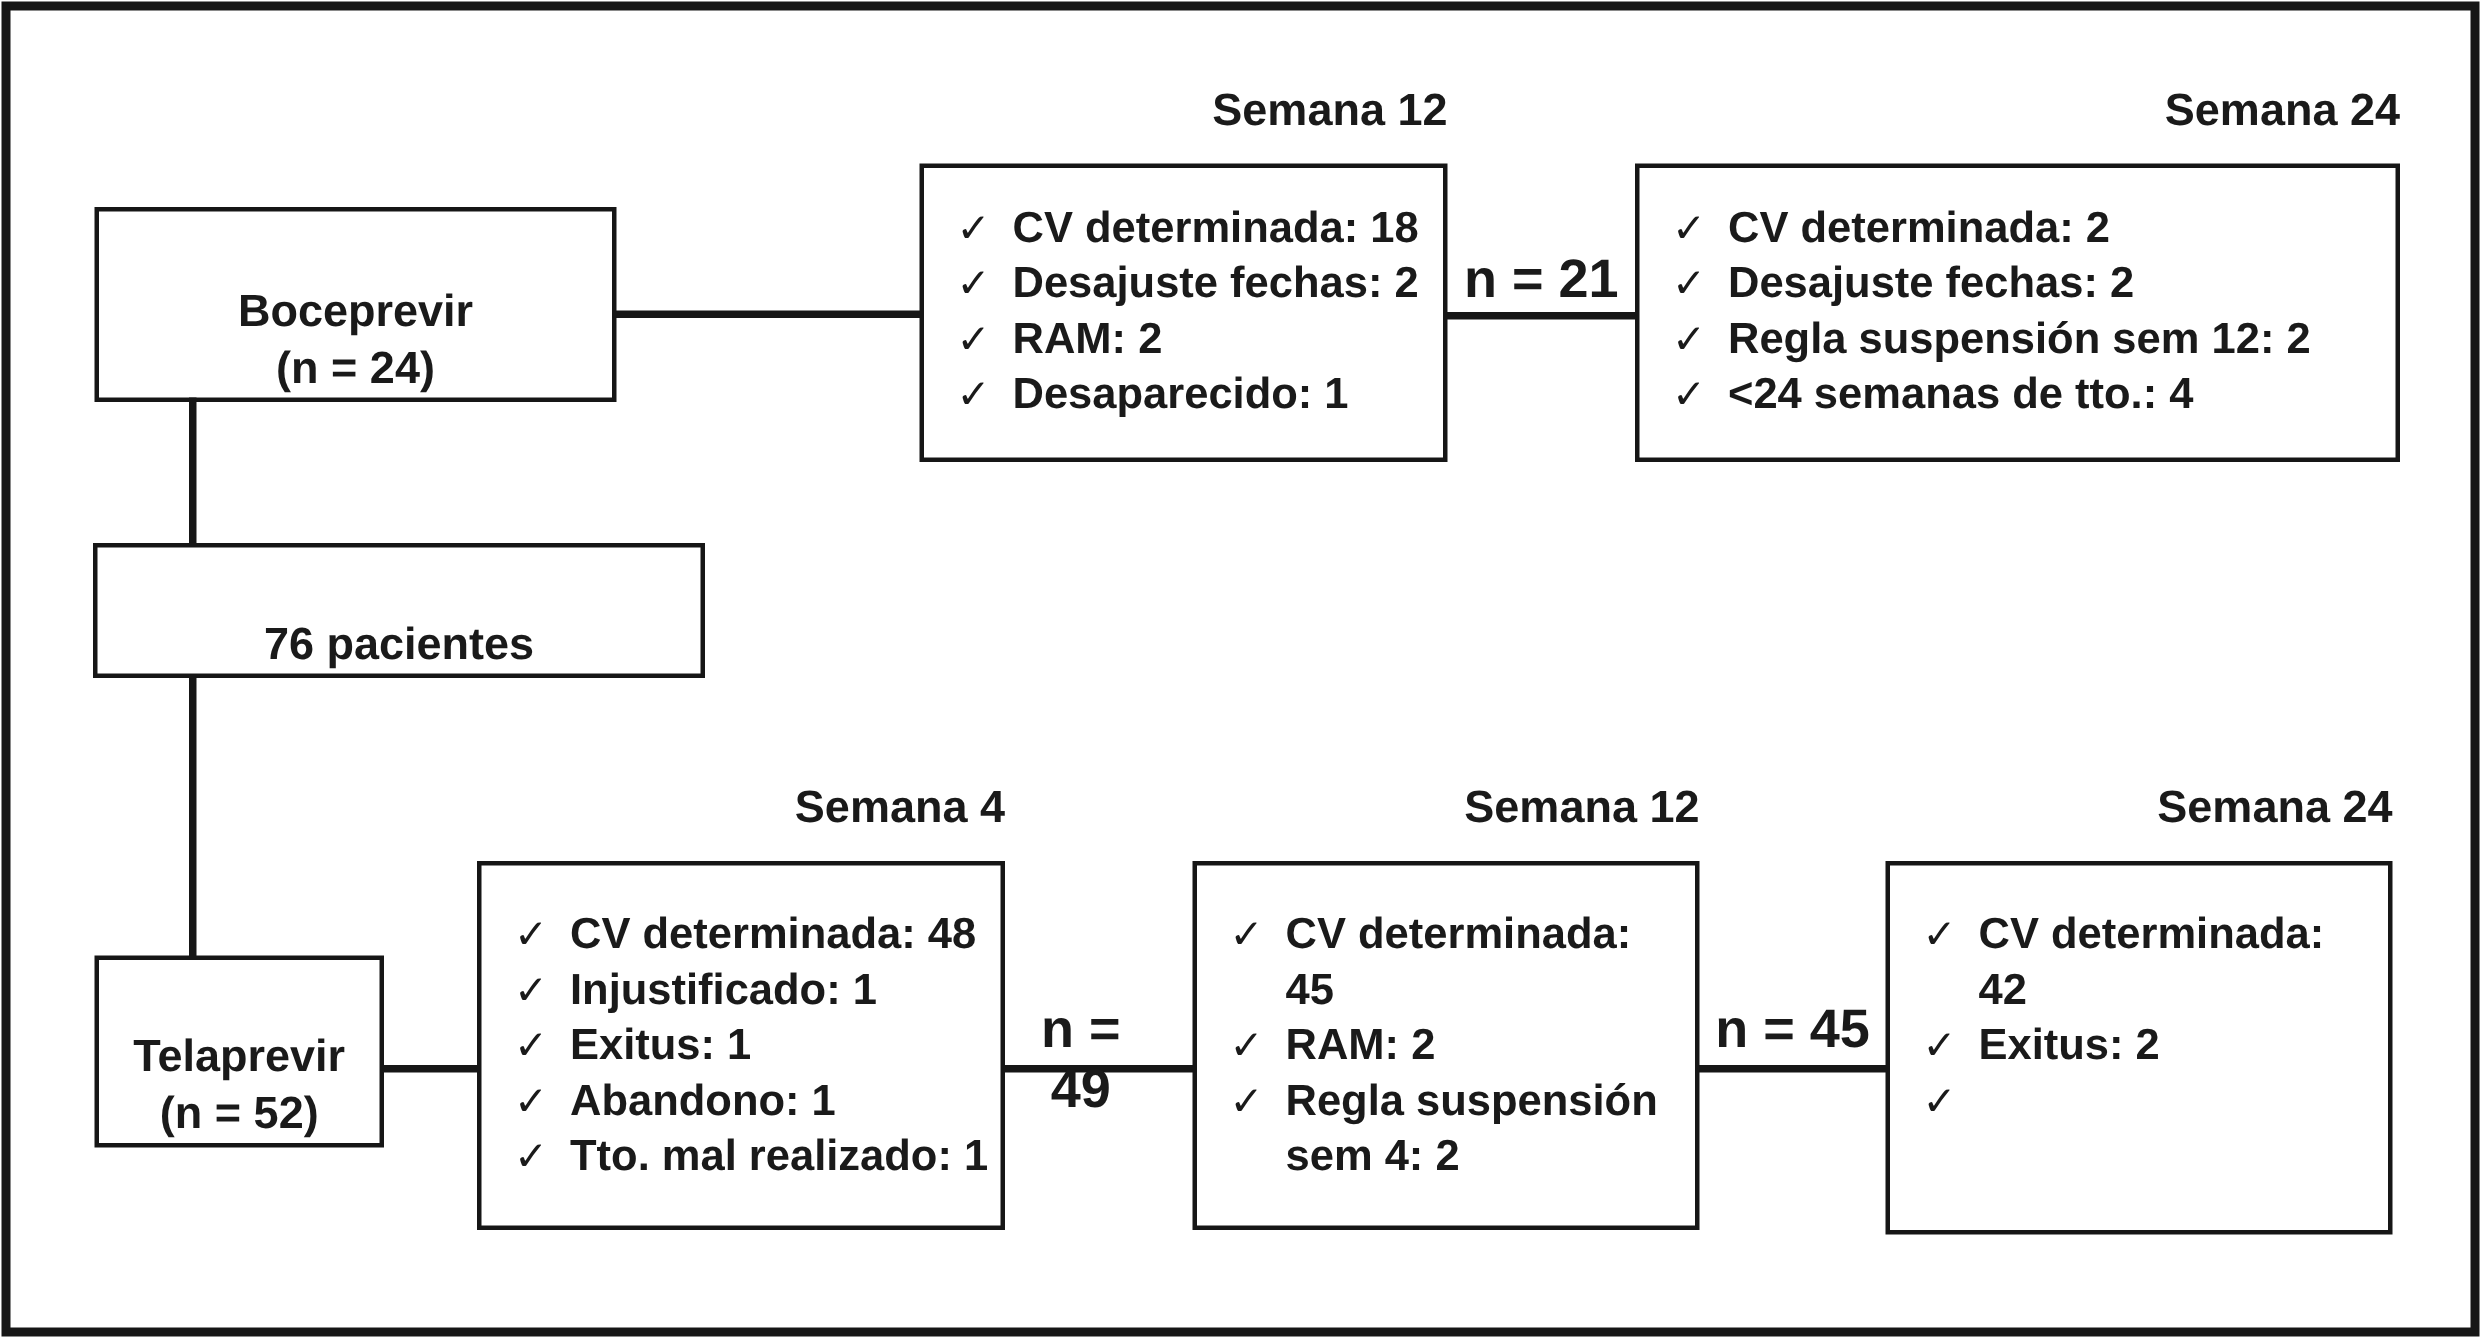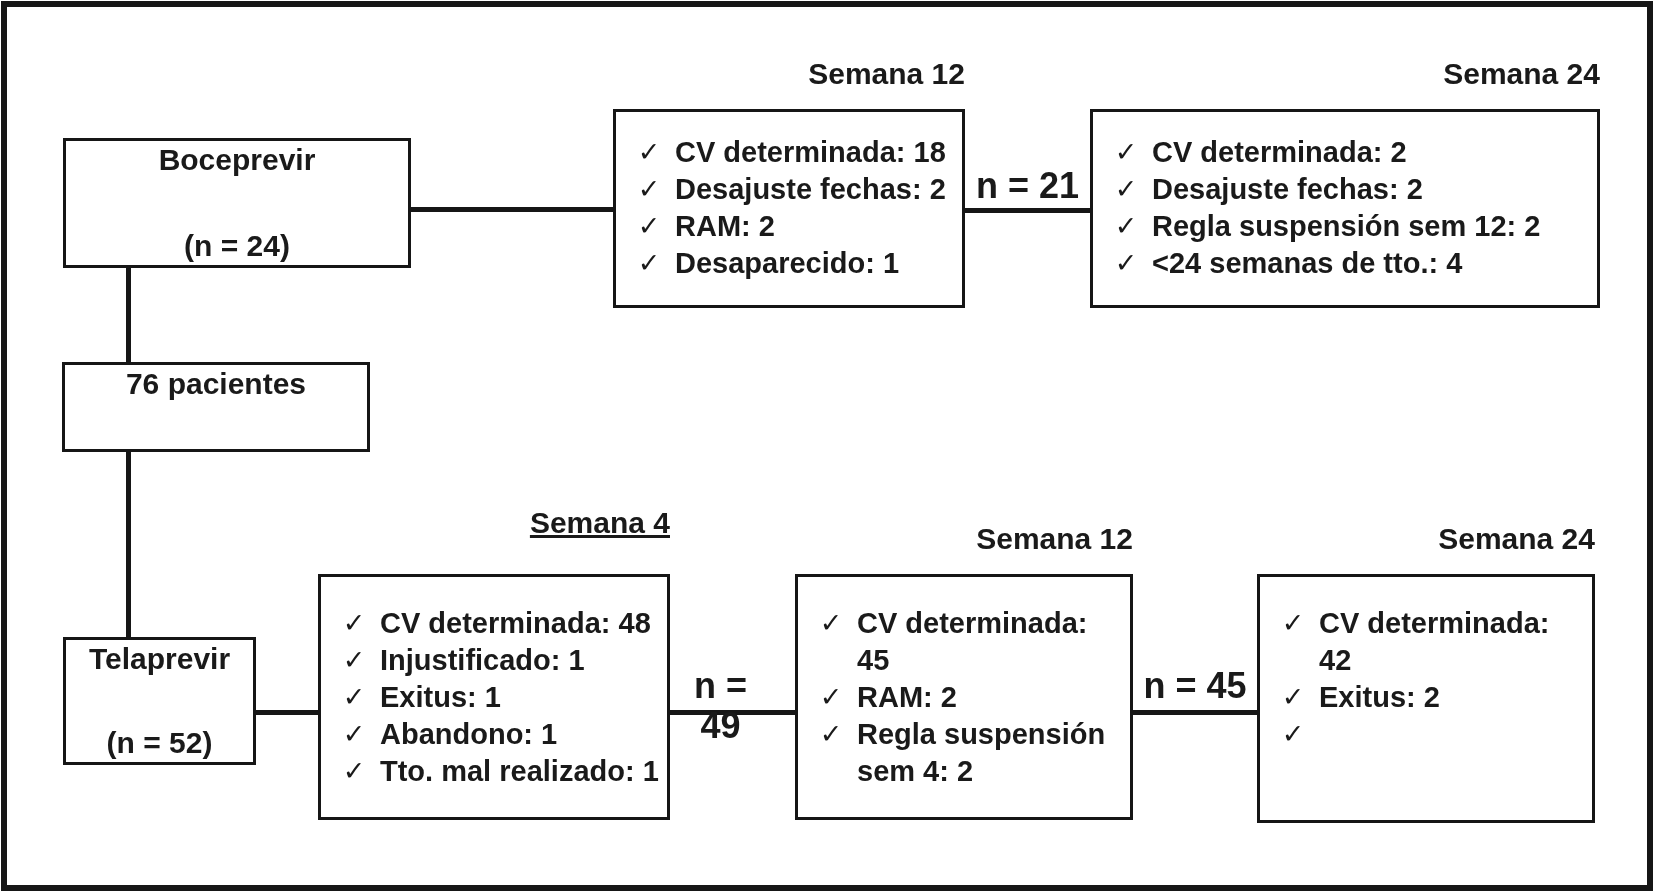--- a/index.html
+++ b/index.html
@@ -21,21 +21,21 @@
     box-sizing: border-box;
   }
   .node {
     position: absolute;
     border: 3px solid #161616;
     box-sizing: border-box;
     background: #ffffff;
     display: flex;
     flex-direction: column;
     align-items: center;
-    justify-content: space-between;
+    justify-content: flex-end;
     text-align: center;
     font-size: 30px;
     line-height: 38px;
   }
   .panel {
     position: absolute;
     border: 3px solid #161616;
     box-sizing: border-box;
     background: #ffffff;
     padding: 22px 8px 0 20px;
@@ -74,21 +74,21 @@
 <body>
 
 <div class="stage">
   <div class="frame"></div>
 
   <div class="node" style="left:63px; top:138px; width:348px; height:130px;">
     <span>Boceprevir</span>
     <span>(n = 24)</span>
   </div>
 
-  <div class="node" style="left:62px; top:362px; width:308px; height:90px;">
+  <div class="node" style="left:62px; top:362px; width:408px; height:90px;">
     <span>76 pacientes</span>
   </div>
 
   <div class="node" style="left:63px; top:637px; width:193px; height:128px;">
     <span>Telaprevir</span>
     <span>(n = 52)</span>
   </div>
 
   <div class="vline" style="left:126px; top:265px; width:5px; height:99px;"></div>
   <div class="vline" style="left:126px; top:450px; width:5px; height:189px;"></div>
@@ -130,21 +130,21 @@
     <div class="check-item">
       <span class="check">✓</span>
       <span class="item-text">&lt;24 semanas de tto.: 4</span>
     </div>
   </div>
 
   <div class="hline" style="left:410px; top:207px; width:204px; height:5px;"></div>
   <div class="hline" style="left:964px; top:208px; width:127px; height:5px;"></div>
   <div class="flow-label" style="left:965px; top:166px; width:125px;">n = 21</div>
 
-  <div class="panel-title" style="left:318px; top:504px; width:352px;text-decoration:underline;">Semana 4</div>
+  <div class="panel-title" style="left:318px; top:520px; width:352px;">Semana 4</div>
   <div class="panel low" style="left:318px; top:574px; width:352px; height:246px;">
     <div class="check-item">
       <span class="check">✓</span>
       <span class="item-text">CV determinada: 48</span>
     </div>
     <div class="check-item">
       <span class="check">✓</span>
       <span class="item-text">Injustificado: 1</span>
     </div>
     <div class="check-item">

